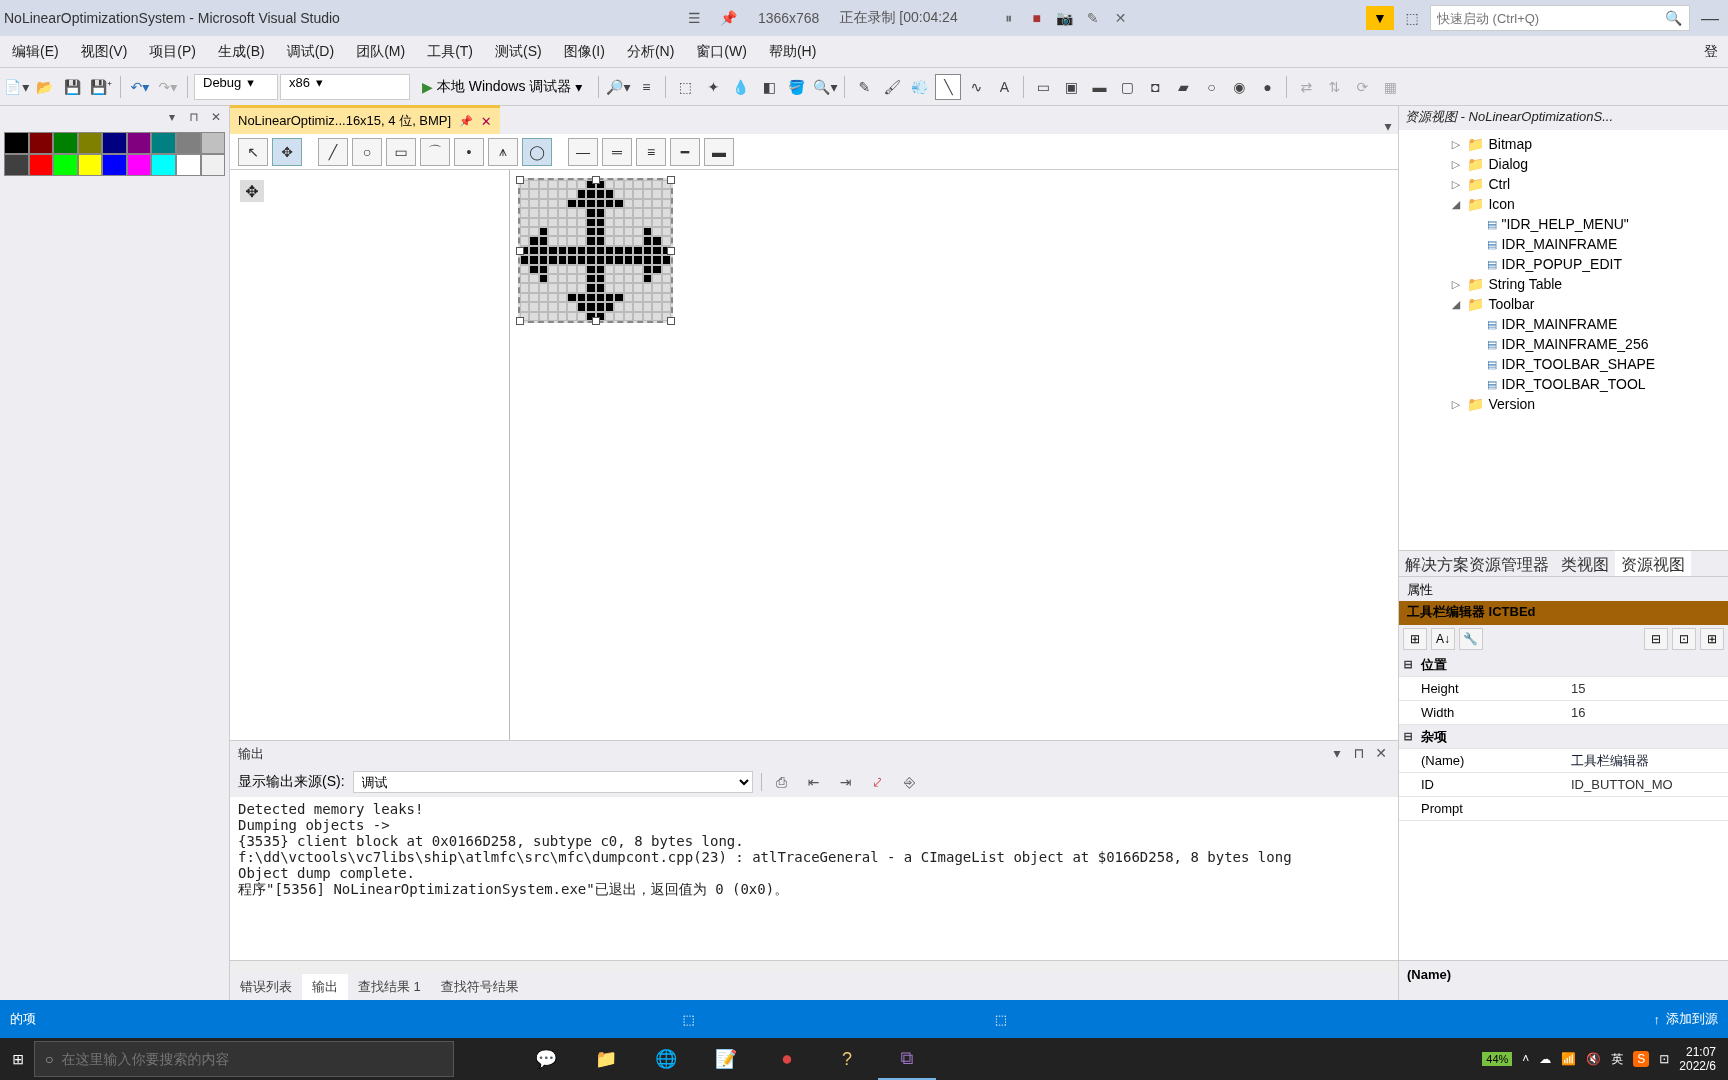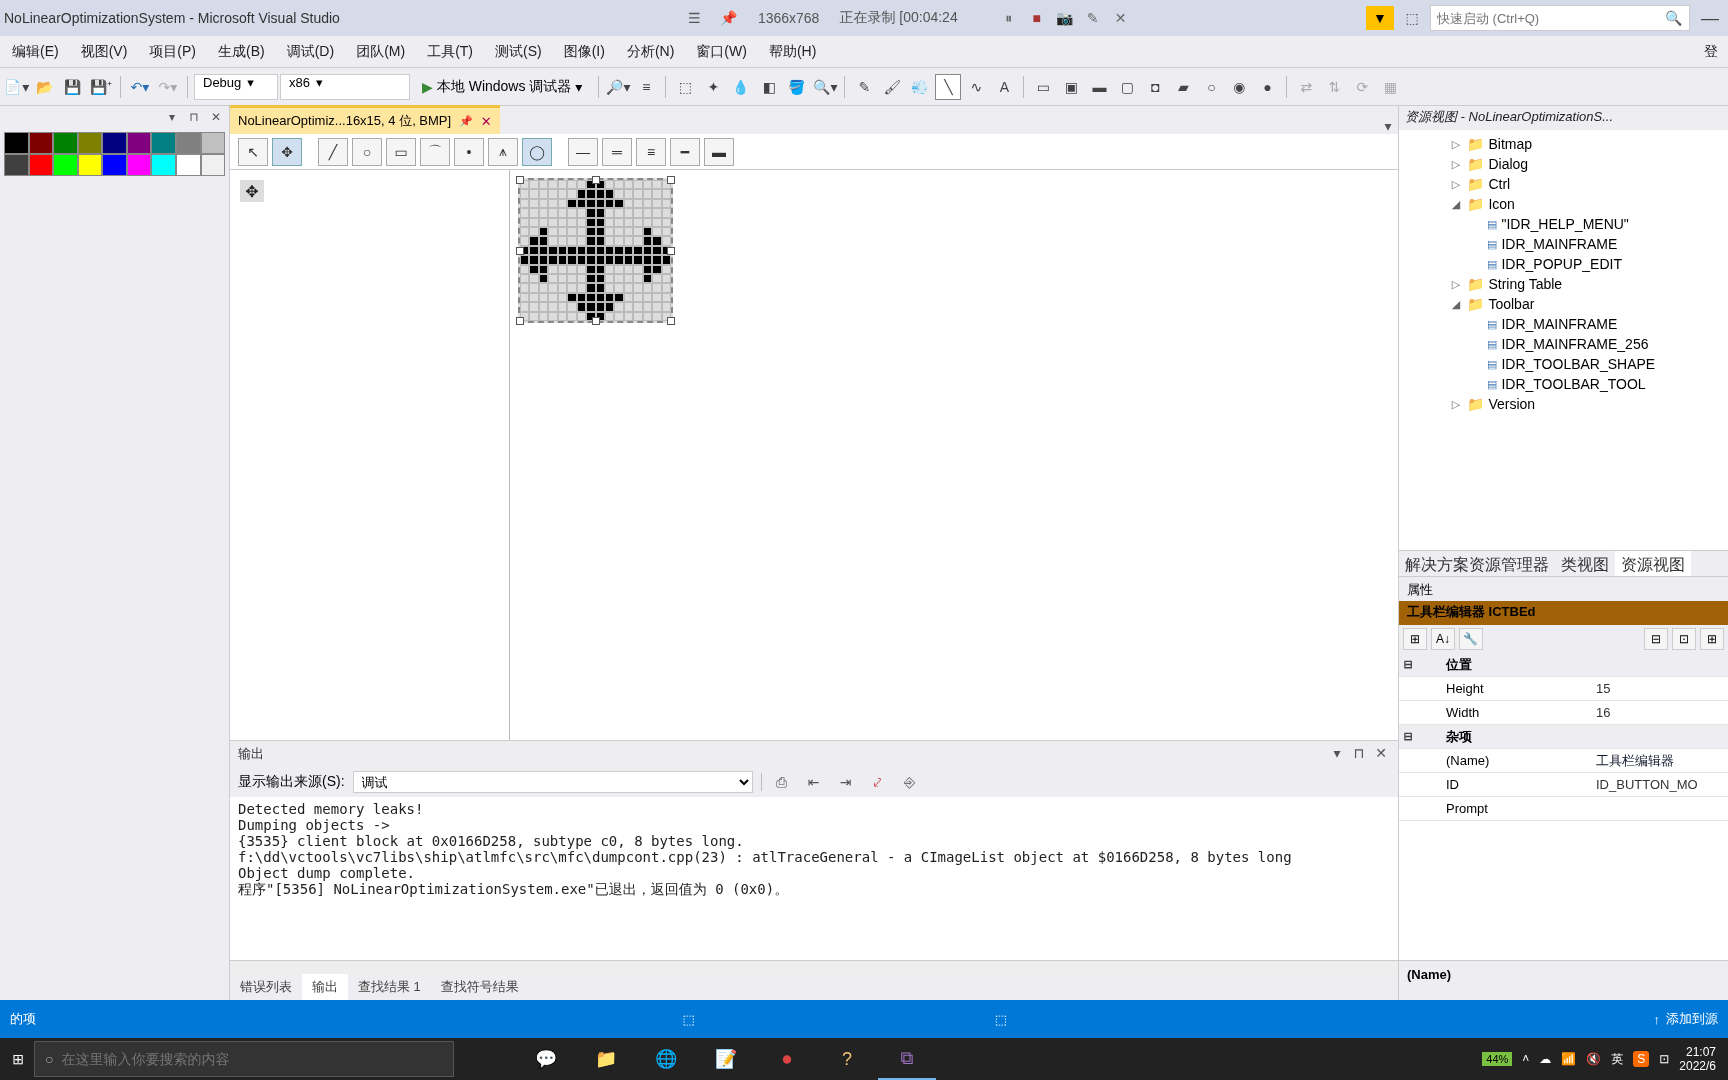--- a/index.html
+++ b/index.html
@@ -92,21 +92,21 @@
 
 .props-panel { flex: 1; border-top: 1px solid #ccc; display: flex; flex-direction: column; position: relative; }
 .props-panel .phead { height: 24px; padding: 4px 8px; font-size: 13px; background: #eeeef2; }
 .props-panel .psub { height: 24px; padding: 2px 8px; font-size: 13px; background: #a16207; font-weight: bold; }
 .props-panel .ptoolbar { height: 28px; display: flex; align-items: center; padding: 0 4px; gap: 4px; background: #eeeef2; }
 .props-panel .ptoolbar .pbtn { width: 24px; height: 22px; border: 1px solid #ccc; background: #f5f5f5; display: flex; align-items: center; justify-content: center; font-size: 12px; }
 .props-grid { flex: 1; background: #fff; overflow: auto; }
 .props-grid .prow { display: flex; border-bottom: 1px solid #e5e5e5; height: 24px; align-items: center; }
 .props-grid .prow.cat { background: #eeeef2; font-weight: bold; }
 .props-grid .prow .exp { width: 18px; text-align: center; color: #444; font-size: 11px; }
-.props-grid .prow .key { width: 150px; padding-left: 4px; font-size: 13px; margin-left: 25px; }
+.props-grid .prow .key { width: 150px; padding-left: 4px; font-size: 13px; }
 .props-grid .prow .val { flex: 1; padding-left: 4px; font-size: 13px; color: #333; }
 .props-desc { height: 40px; border-top: 1px solid #ccc; padding: 6px 8px; font-weight: bold; font-size: 13px; }
 
 .statusbar { height: 38px; background: #0078d7; display: flex; align-items: center; padding: 0 10px; color: #fff; font-size: 13px; }
 .statusbar .sright { margin-left: auto; display: flex; align-items: center; gap: 6px; }
 
 .taskbar { height: 42px; background: #222; display: flex; align-items: center; padding: 0 4px; gap: 2px; }
 .taskbar .start { width: 28px; height: 28px; color: #fff; display: flex; align-items: center; justify-content: center; }
 .taskbar .search-task { flex: 0 0 420px; background: #333; height: 36px; display: flex; align-items: center; padding: 0 10px; gap: 8px; color: #aaa; border: 1px solid #555; }
 .taskbar .search-task input { background: transparent; border: none; outline: none; color: #ccc; flex: 1; font-size: 14px; }

